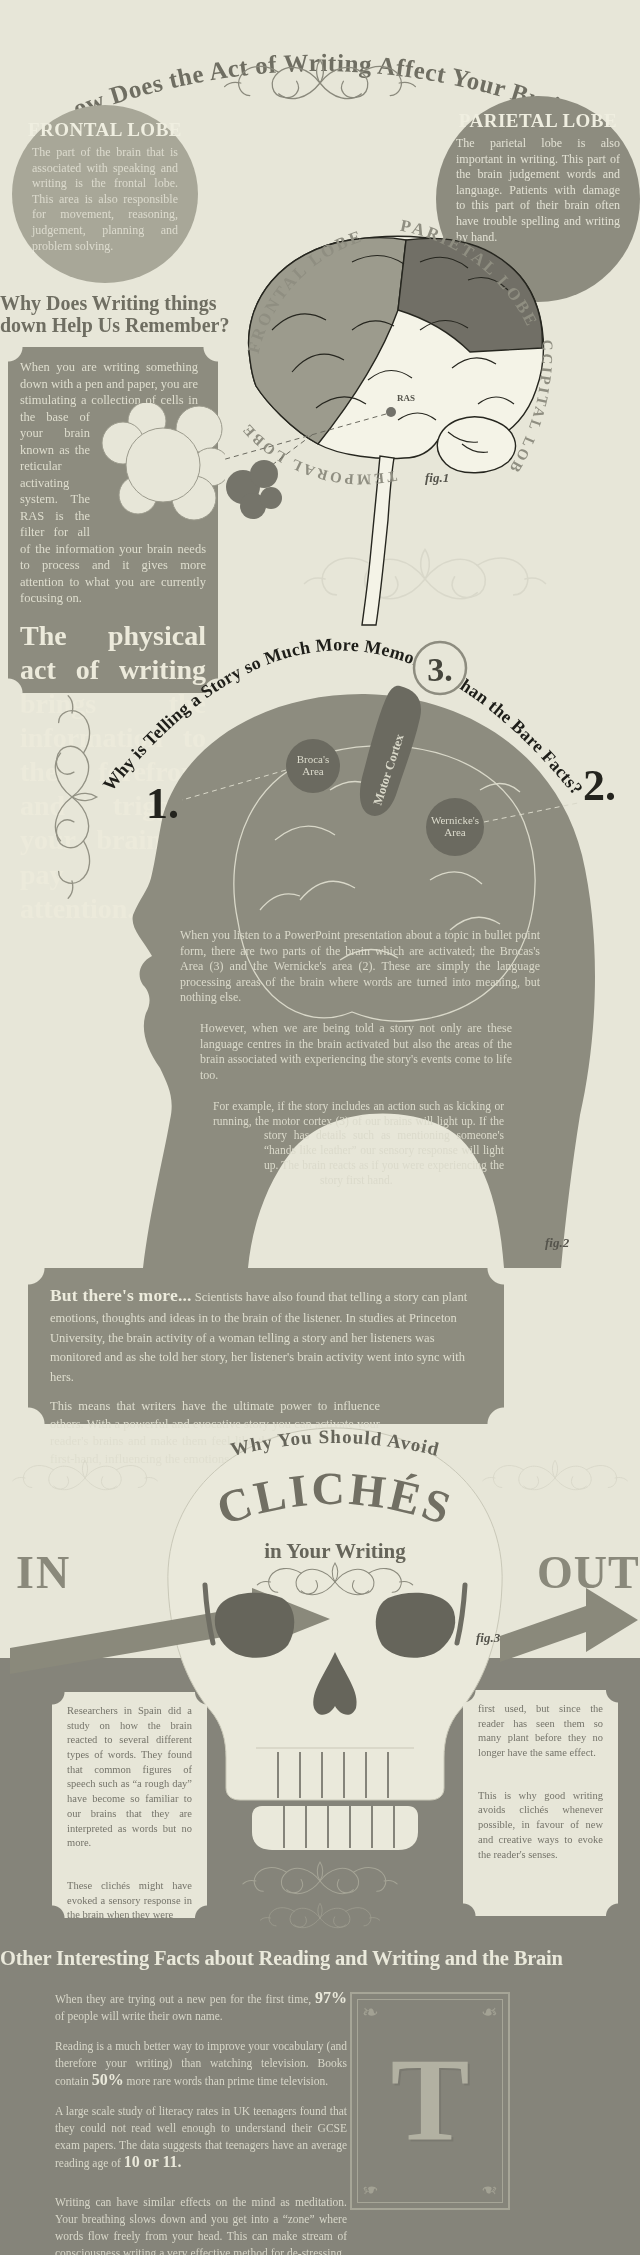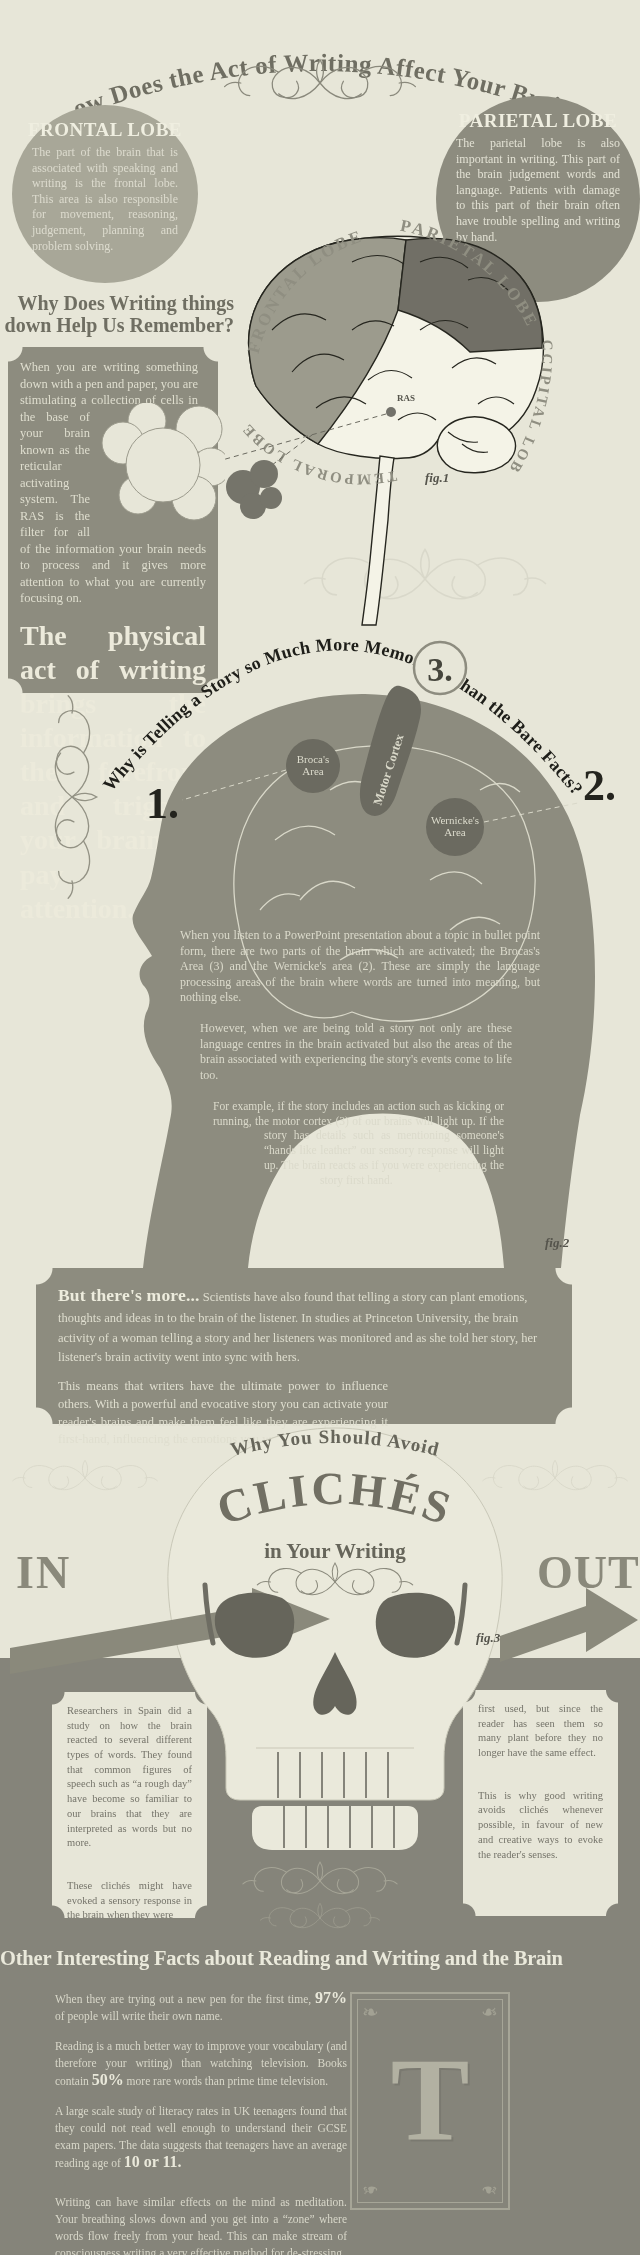--- a/index.html
+++ b/index.html
@@ -13,32 +13,32 @@
       radial-gradient(circle at 0 0,transparent var(--r),var(--c) calc(var(--r) + 1px)) top left/50.5% 50.5% no-repeat,
       radial-gradient(circle at 100% 0,transparent var(--r),var(--c) calc(var(--r) + 1px)) top right/50% 50.5% no-repeat,
       radial-gradient(circle at 0 100%,transparent var(--r),var(--c) calc(var(--r) + 1px)) bottom left/50.5% 50% no-repeat,
       radial-gradient(circle at 100% 100%,transparent var(--r),var(--c) calc(var(--r) + 1px)) bottom right/50% 50% no-repeat;}
   .circle{border-radius:50%;text-align:center;color:#e9e8da}
   .circle h2{font-size:19px;letter-spacing:.5px;font-weight:bold;margin:14px 8px 4px;color:#efeee0}
   .circle p{font-size:12px;text-align:justify;line-height:1.3;padding:0 20px;color:rgba(238,237,223,.88)}
   #frontal-circle{left:12px;top:105px;width:186px;height:178px;background:#a8a798}
   #frontal-circle p{color:rgba(240,239,226,.72)}
   #parietal-circle{left:436px;top:96px;width:204px;height:206px;background:#8d8c7f}
-  #remember-heading{left:0;top:292px;width:234px;text-align:right;font-size:20px;font-weight:bold;color:#6f6e62;line-height:1.12}
+  #remember-heading{left:0;top:292px;width:234px;text-align:left;font-size:20px;font-weight:bold;color:#6f6e62;line-height:1.12}
   #remember-box{left:8px;top:347px;width:210px;height:346px;padding:12px 12px 10px;color:#dfdecf}
   #remember-box .bodytext{font-size:12.5px;line-height:1.32;text-align:justify}
   .fl1{float:right;width:8px;height:62px}
   .fl2{float:right;clear:right;width:116px;height:116px}
   #remember-statement{clear:both;padding-top:12px;font-size:28px;font-weight:bold;line-height:1.22;text-align:justify;color:#eceadb}
   .story-par{color:#dbdacb;font-size:12px;line-height:1.3;text-align:justify}
   #story-par3{font-size:11.5px;line-height:1.28}
   .st1{float:left;width:1px;height:40px}
   .st2{float:left;clear:left;width:52px;height:40px}
   .st3{float:left;clear:left;width:108px;height:46px}
-  #more-band{left:36px;top:1268px;width:536px;height:156px;padding:15px 22px;color:#dfdecf}
+  #more-band{left:28px;top:1268px;width:476px;height:156px;padding:15px 22px;color:#dfdecf}
   #more-band .lead{font-size:17.5px;font-weight:bold;color:#edecdd;letter-spacing:.2px}
   #more-band .b1{display:inline;font-size:12.5px;line-height:1.42}
   #more-band .b2{width:330px;margin-top:11px;font-size:12.5px;line-height:1.42;text-align:justify}
   .cliche-box{width:155px;height:226px;padding:12px 15px;font-size:10.5px;line-height:1.4;text-align:justify;color:#75746a;
     --r:12px;--c:#e7e6d8;
     background:
       radial-gradient(circle at 0 0,transparent var(--r),var(--c) calc(var(--r) + 1px)) top left/50.5% 50.5% no-repeat,
       radial-gradient(circle at 100% 0,transparent var(--r),var(--c) calc(var(--r) + 1px)) top right/50% 50.5% no-repeat,
       radial-gradient(circle at 0 100%,transparent var(--r),var(--c) calc(var(--r) + 1px)) bottom left/50.5% 50% no-repeat,
       radial-gradient(circle at 100% 100%,transparent var(--r),var(--c) calc(var(--r) + 1px)) bottom right/50% 50% no-repeat;}

